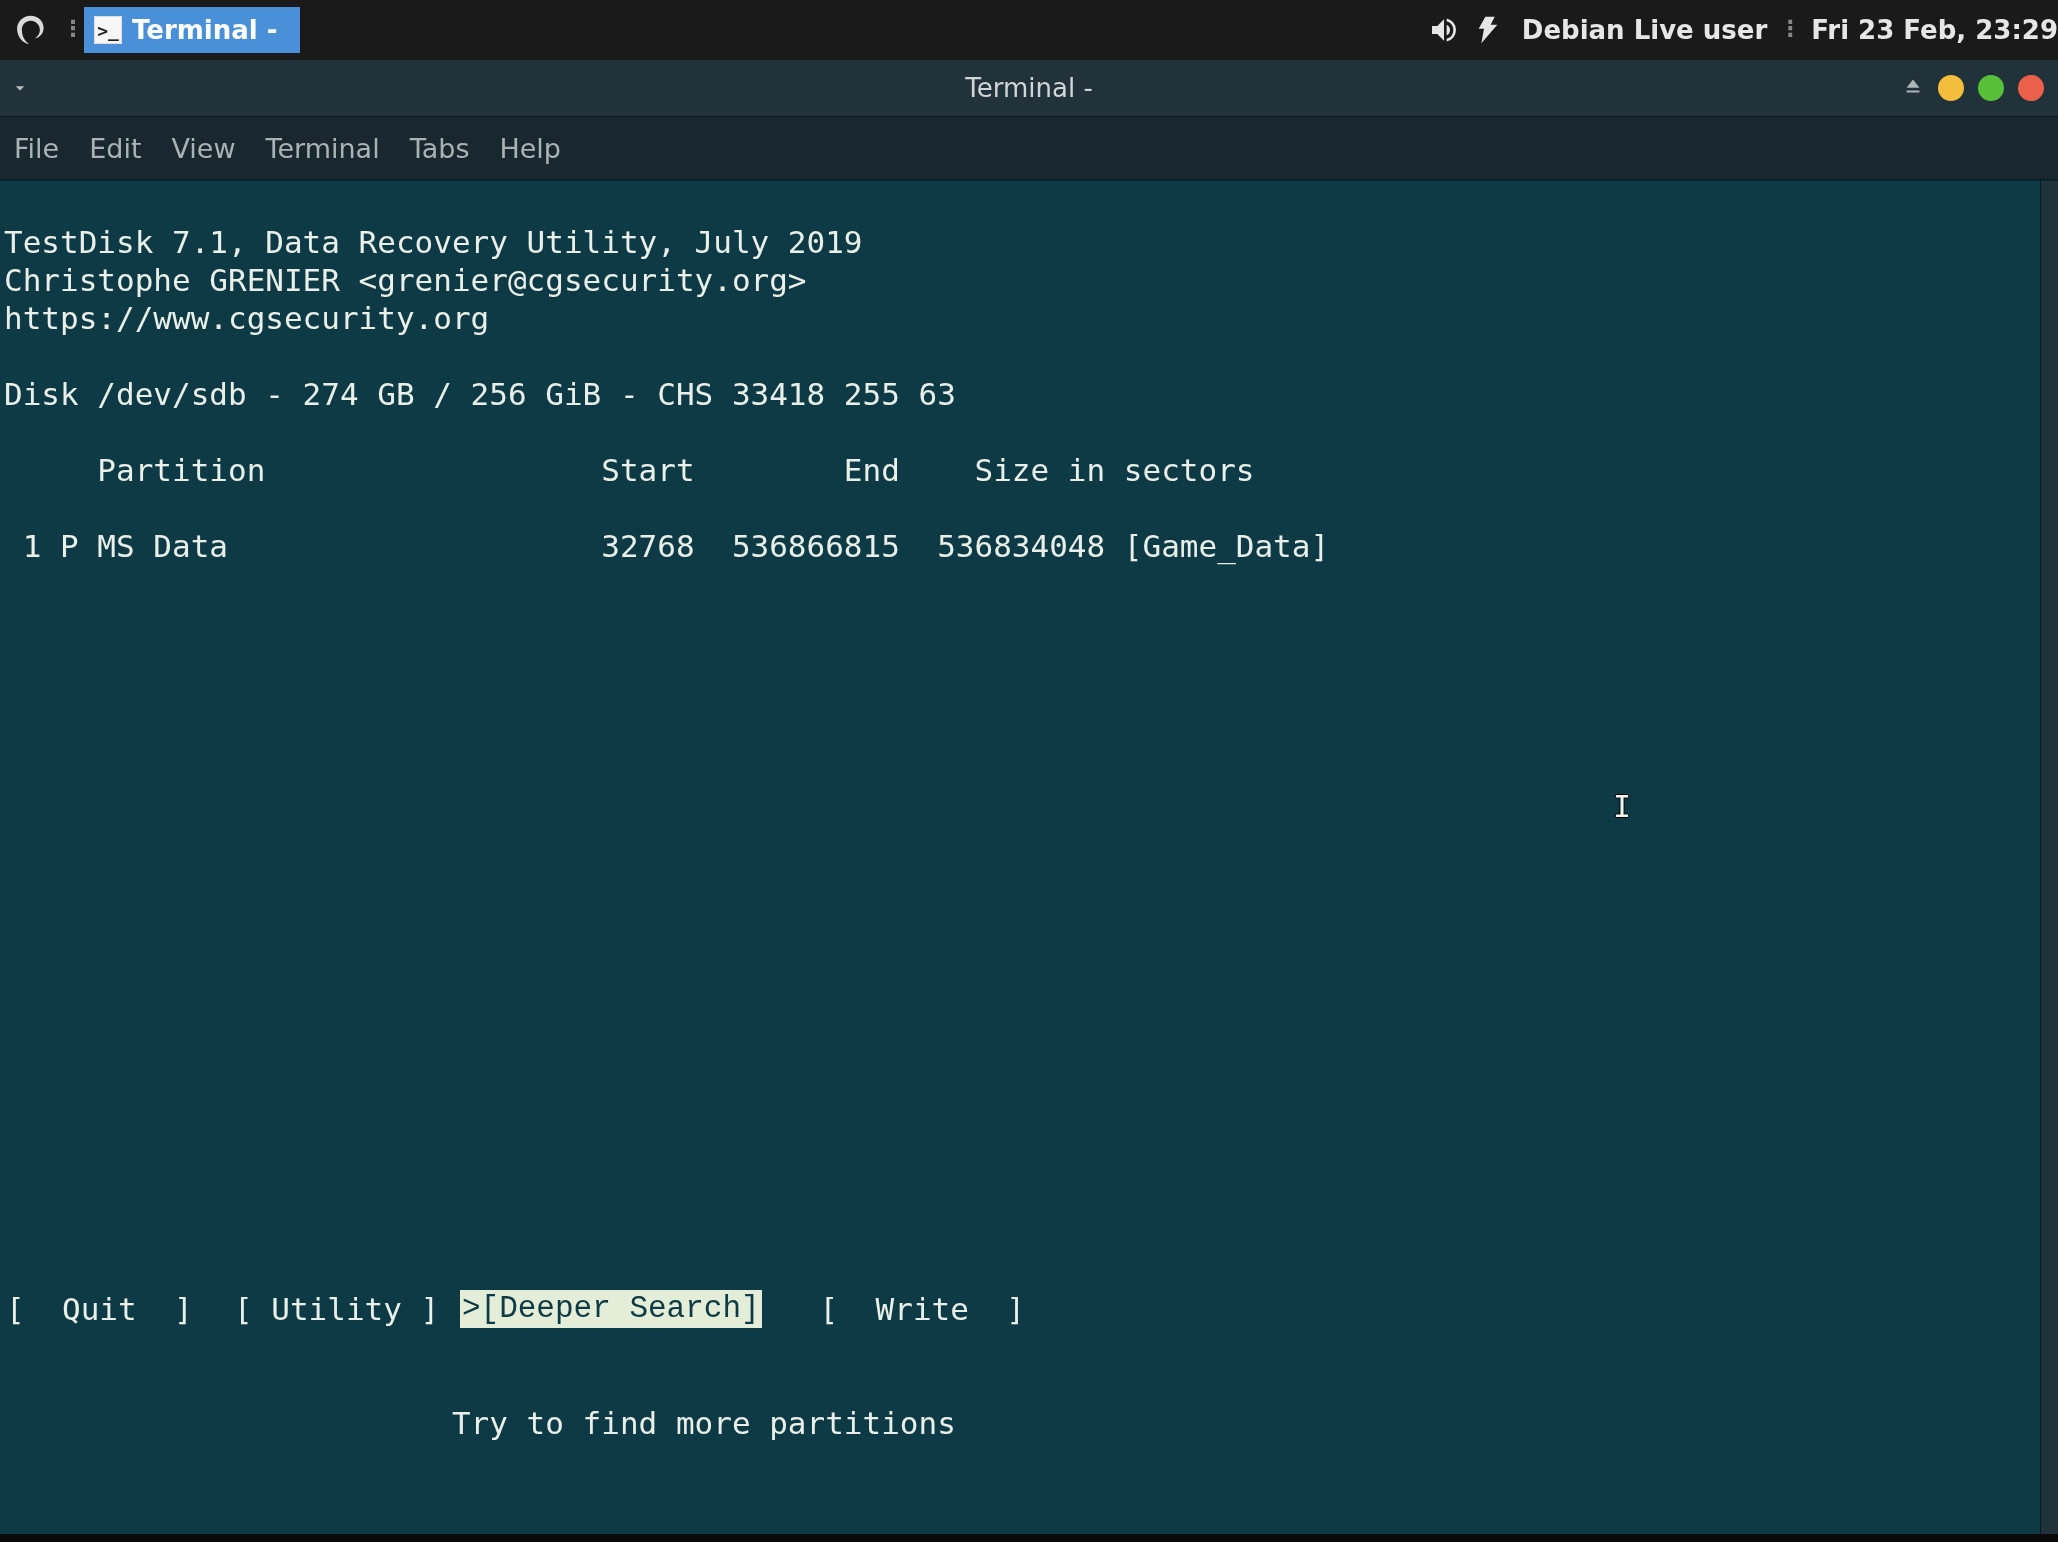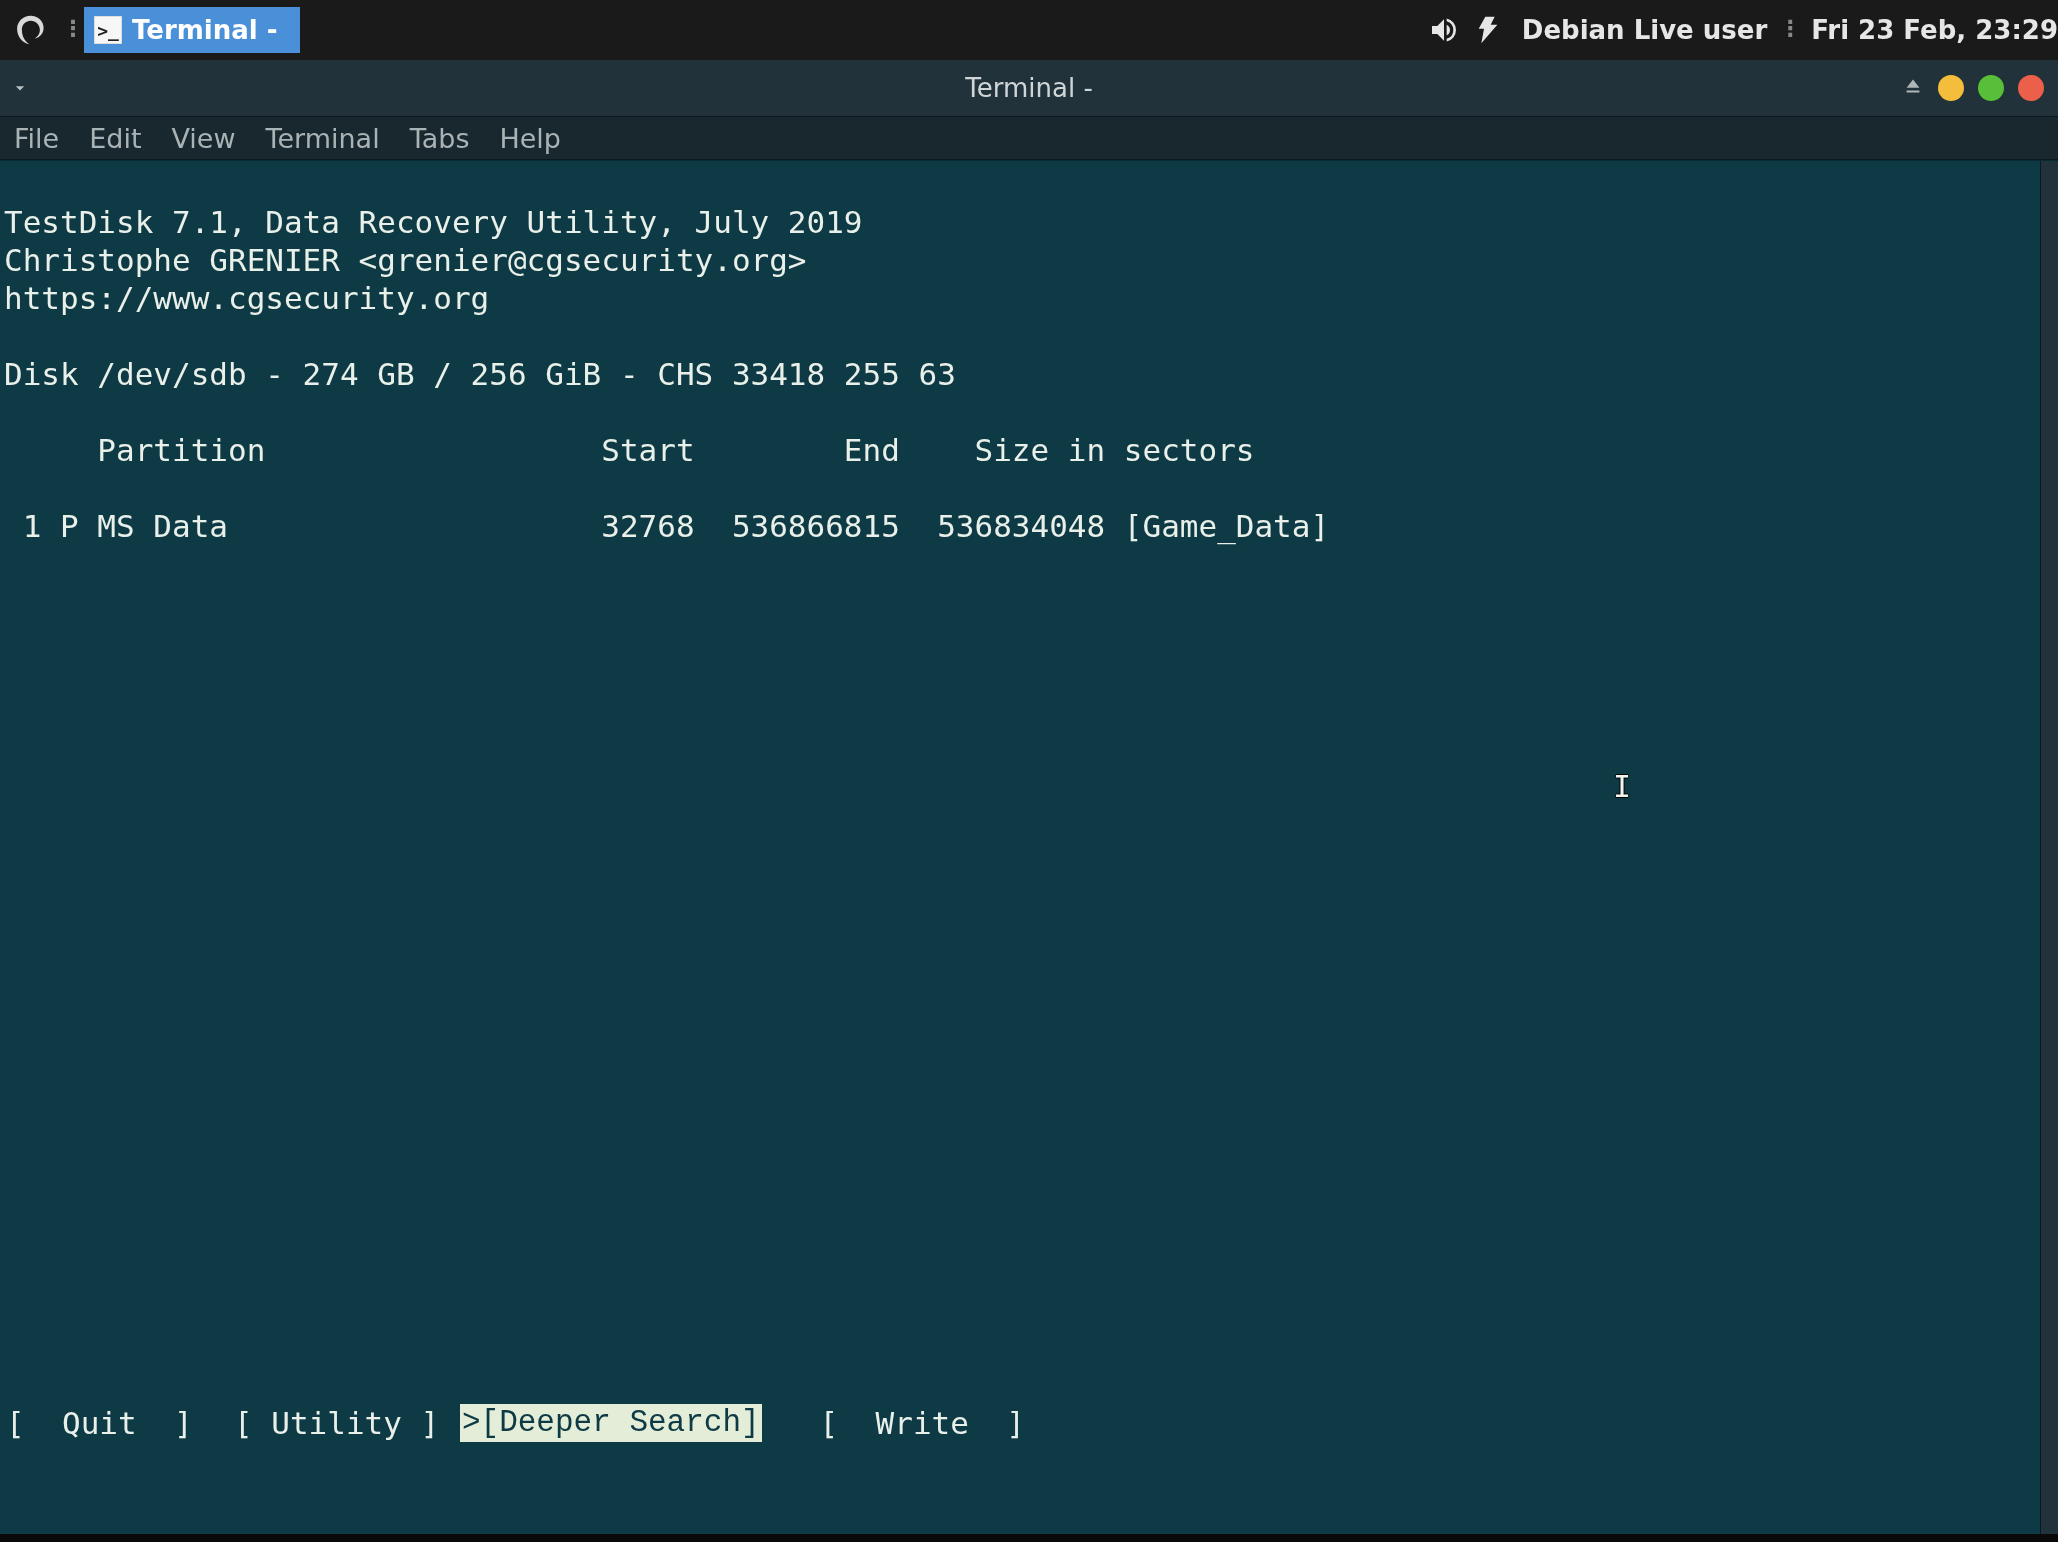--- a/index.html
+++ b/index.html
@@ -79,21 +79,21 @@
     position:absolute; right:14px; top:0; bottom:0;
     display:flex; align-items:center; gap:14px;
   }
   .eject-icon svg { width:22px; height:22px; fill:#aeb6b8; }
   .win-dot { width:26px; height:26px; border-radius:50%; }
   .dot-yellow { background:#f5bd3c; }
   .dot-green  { background:#57c038; }
   .dot-red    { background:#ec5f4a; }
 
   .menubar {
-    height: 44px;
+    height: 64px;
     background: #18282e;
     border-top: 1px solid #0c1a1f;
     border-bottom: 1px solid #0c1a1f;
     display:flex; align-items:center;
     padding-left: 14px;
     gap: 30px;
   }
   .menubar .mi {
     color:#a9b3b5; font-size:27px;
   }
@@ -227,19 +227,20 @@
 
       <div class="ibeam" id="ibeam" style="left: 1613px; top: 609px;">I</div>
 
       <div class="bottom-menu">
         <div class="bm-row">
           <span class="bm-item">[  Quit  ]</span><span>  </span>
           <span class="bm-item">[ Utility ]</span><span> </span>
           <span class="bm-item bm-sel"><span>&gt;</span><span>[Deeper Search]</span></span><span>   </span>
           <span class="bm-item">[  Write  ]</span>
         </div>
+        <div class="bm-hint">                        Try to find more partitions</div>
       </div>
     </div>
     <div class="scrollbar"></div>
   </div>
 
   <div class="bottom-border"></div>
 </div>
 
 </body></html>

